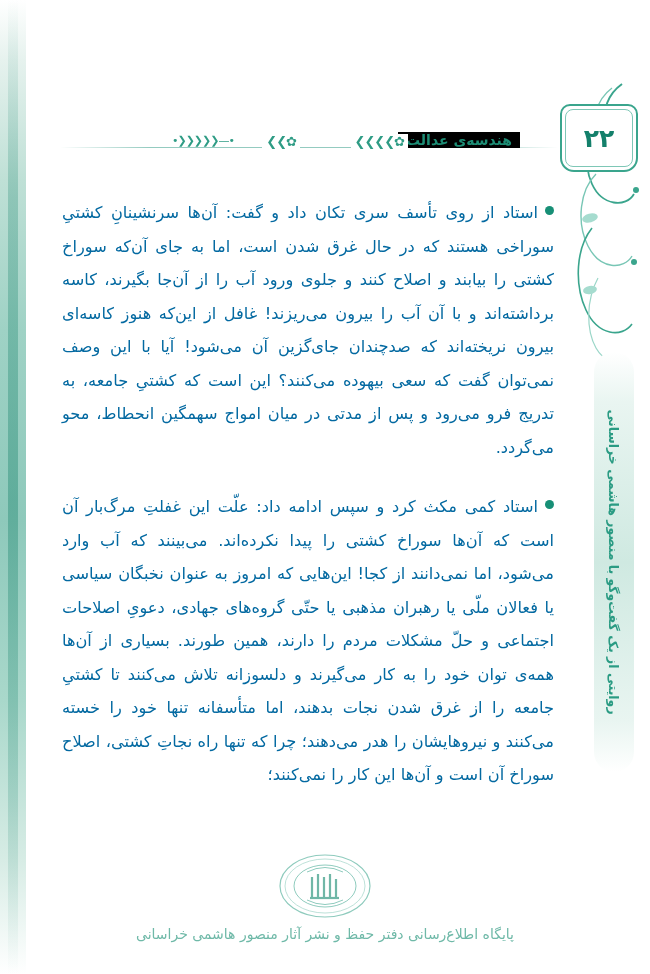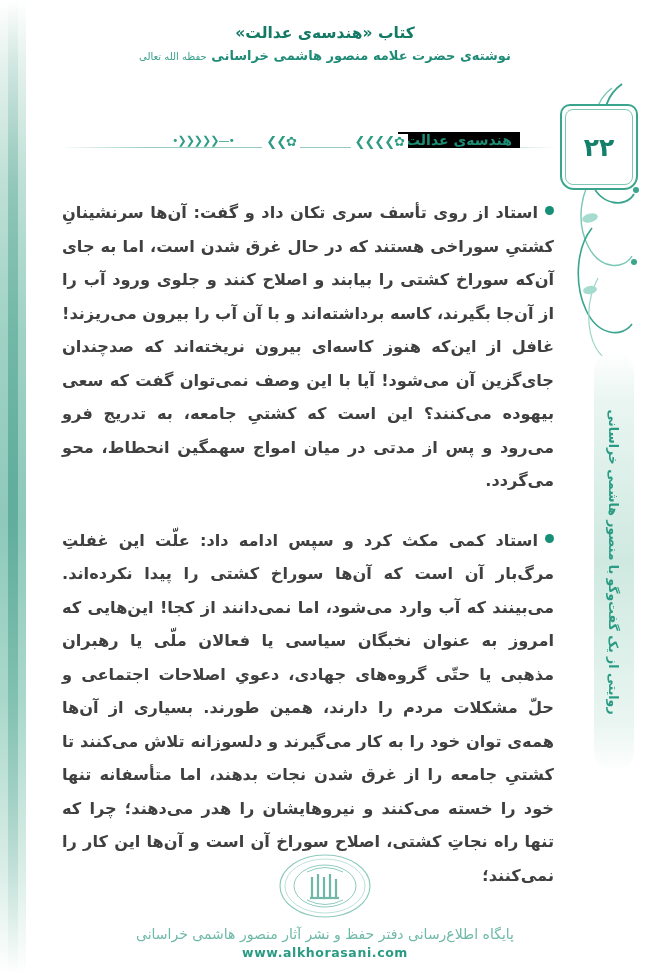--- a/index.html
+++ b/index.html
@@ -127,21 +127,21 @@
   .runhead-orn.right { right: 150px; }
   .runhead-orn.left  { right: 258px; }
   .runhead-orn.far-left { right: 320px; font-size: 11px; }
 
   
   .medallion {
     position: absolute;
     top: 104px;
     right: 12px;
     width: 78px;
-    height: 86px;
+    height: 68px;
   }
   .medallion .band {
     position: absolute;
     inset: 0;
     border: 2px solid #3aa58d;
     border-radius: 10px 10px 14px 14px;
     background: #ffffff;
   }
   .medallion .band2 {
     position: absolute;
@@ -206,22 +206,22 @@
     position: absolute;
     top: 196px;
     right: 96px;
     left: 62px;
     direction: rtl;
     text-align: justify;
   }
   .para {
     font-size: 16.2px;
     line-height: 33.5px;
-    color: #404040;
-    font-weight: bold;
+    color: #0369a1;
+    font-weight: normal;
     margin: 0 0 14px 0;
     text-align: justify;
     text-justify: inter-word;
   }
   .para .bullet {
     display: inline-block;
     width: 9px;
     height: 9px;
     border-radius: 50%;
     background: #178f76;
@@ -270,27 +270,20 @@
 </style>
 </head>
 <body>
 
 <div class="page">
 
   <div class="left-strip">
     <div class="left-strip-inner"></div>
   </div>
 
-  <div class="header">
-    <div class="book-title">کتاب «هندسه‌ی عدالت»</div>
-    <div class="book-author">
-      <span>نوشته‌ی حضرت علامه منصور هاشمی خراسانی</span>
-      <span class="honorific">حفظه الله تعالی</span>
-    </div>
-  </div>
 
   <div class="runhead">
     <div class="runhead-rule"></div>
     <div class="runhead-title">هندسه‌ی عدالت</div>
     <div class="runhead-orn right">✿❯❯❯❯</div>
     <div class="runhead-orn left">✿❯❯</div>
     <div class="runhead-orn far-left">•—❮❮❮❮❮•</div>
   </div>
 
   <div class="right-vine">
@@ -344,16 +337,15 @@
           <path d="M47 47 L47 27"></path>
           <path d="M53 47 L53 24"></path>
           <path d="M59 47 L59 29"></path>
           <path d="M33 48 L62 48"></path>
         </g>
         <path d="M30 22 Q48 13 66 22" stroke="#7bc2b2" stroke-width="1" fill="none"></path>
         <path d="M30 50 Q48 59 66 50" stroke="#7bc2b2" stroke-width="1" fill="none"></path>
       </svg>
     </div>
     <div class="footer-caption">پایگاه اطلاع‌رسانی دفتر حفظ و نشر آثار منصور هاشمی خراسانی</div>
-    <div class="footer-url">www.alkhorasani.com</div>
   </div>
 
 </div>
 
 </body></html>

